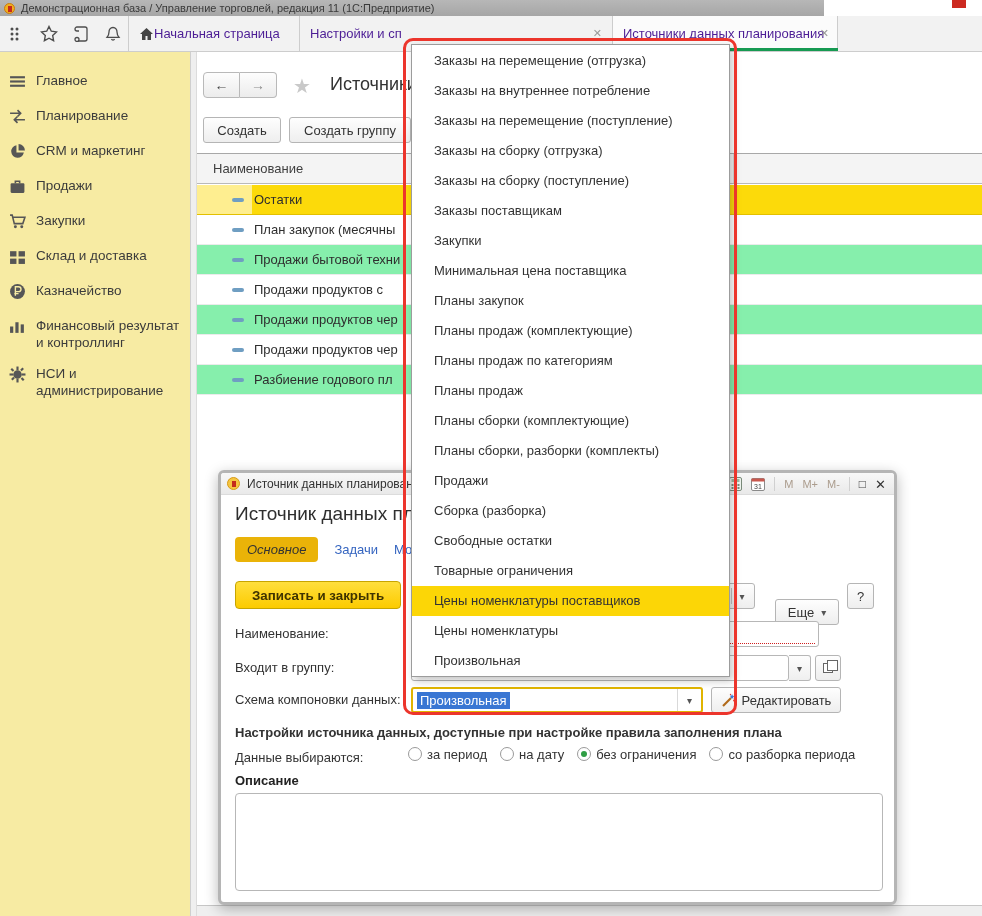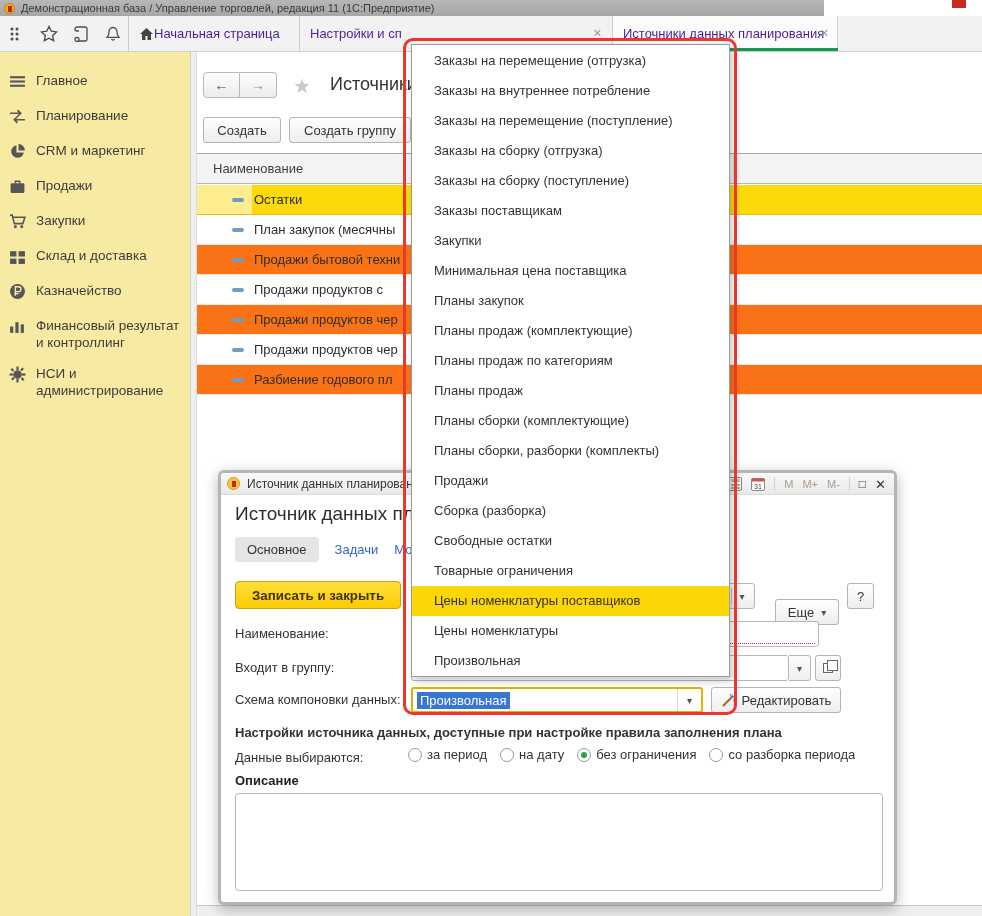--- a/index.html
+++ b/index.html
@@ -44,21 +44,21 @@
   .page-title { position:absolute; left:330px; top:74px; font-size:18px; color:#333; white-space:nowrap; }
   .btn { background:linear-gradient(#fefefe,#eeeeee); border:1px solid #b5b5b5; border-radius:3px; font-size:13px; color:#333; display:flex; align-items:center; justify-content:center; }
   .create-btn { position:absolute; left:203px; top:117px; width:78px; height:26px; }
   .create-group-btn { position:absolute; left:289px; top:117px; width:122px; height:26px; }
 
   .tbl-header { position:absolute; left:197px; top:153px; width:785px; height:31px; background:#f4f4f4; border-top:1px solid #a8a8a8; border-bottom:1px solid #b9b9b9; display:flex; align-items:center; }
   .tbl-header .h1cell { padding-left:16px; color:#3f3f3f; width:536px; }
   .tbl-header .h2cell { border-left:1px solid #d7d7d7; height:100%; flex:1; }
   .rows { position:absolute; left:197px; top:185px; width:785px; }
   .row { height:30px; display:flex; align-items:center; border-bottom:1px solid #ebebeb; background:#fff; }
-  .row.alt { background:#f97316; }
+  .row.alt { background:#86efac; }
   .row.sel { background:#fcda0a; border-bottom:1px solid #e3c000; }
   .row .iconcell { width:55px; height:100%; display:flex; align-items:center; justify-content:flex-end; padding-right:8px; flex:0 0 55px; }
   .row.sel .iconcell { background:rgba(255,255,255,0.55); }
   .dash-ico { width:12px; height:4px; border-radius:2px; background:#6f9ec2; }
   .row .rowtext { padding-left:2px; white-space:nowrap; color:#2e2e2e; }
   .statusbar { left:197px; top:905px; width:785px; height:11px; background:#efefef; border-top:1px solid #c6c6c6; }
 
   
   .modal { left:218px; top:470px; width:679px; height:435px; background:#fff; border:3px solid #b5b5b5; border-radius:6px; box-shadow:0 4px 14px rgba(0,0,0,.28); z-index:10; }
   .m-titlebar { position:absolute; left:0; top:0; width:673px; height:22px; background:linear-gradient(#f8f8f8,#e9e9e9); border-bottom:1px solid #dcdcdc; border-radius:3px 3px 0 0; display:flex; align-items:center; }
@@ -66,21 +66,21 @@
   .m-logo::after { content:""; position:absolute; left:4px; top:3px; width:4px; height:6px; background:#c42a1c; }
   .m-title { font-size:12px; color:#333; white-space:nowrap; }
   .m-icons { position:absolute; right:8px; top:0; height:22px; display:flex; align-items:center; gap:9px; }
   .m-memo { font-size:11px; color:#ab9c8d; }
   .m-sq { font-size:12px; color:#444; }
   .m-x { font-size:13px; color:#333; font-weight:bold; }
   .m-sep { width:1px; height:14px; background:#d0d0d0; }
 
   .m-h1 { position:absolute; left:14px; top:30px; font-size:19px; color:#2f2f2f; white-space:nowrap; }
   .m-tabs { position:absolute; left:14px; top:64px; display:flex; align-items:center; gap:16px; }
-  .m-tab-active { background:#e5e5e5; border-radius:4px; padding:5px 12px; color:#333; }
+  .m-tab-active { background:#eab308; border-radius:4px; padding:5px 12px; color:#333;font-style:italic; }
   .m-tab-link { color:#3565c0; }
   .m-toolbar-y { position:absolute; left:14px; top:108px; height:28px; background:linear-gradient(#ffdf3d,#fccb00); border:1px solid #c7a500; border-radius:4px; display:flex; align-items:center; padding:0 16px; font-weight:bold; color:#3f3400; }
   .m-split { position:absolute; left:488px; top:110px; width:46px; height:26px; }
   .m-split .dd-arr { margin-left:12px; border-left:1px solid #c2c2c2; padding-left:7px; color:#555; font-size:10px; height:16px; display:flex; align-items:center; }
   .m-more { position:absolute; left:554px; top:126px; width:64px; height:26px; gap:7px; }
   .m-more .arr { font-size:10px; color:#555; }
   .m-help { position:absolute; left:626px; top:110px; width:27px; height:26px; }
 
   .f-label { position:absolute; left:14px; font-size:13px; color:#333; }
   .f-input { position:absolute; left:190px; height:26px; background:#fff; border:1px solid #b7b7b7; border-radius:3px; }
@@ -88,21 +88,21 @@
   .combo-arrow-btn { position:absolute; top:182px; left:568px; width:22px; height:26px; border:1px solid #b7b7b7; border-left:none; border-radius:0 3px 3px 0; background:linear-gradient(#fdfdfd,#efefef); display:flex; align-items:center; justify-content:center; font-size:10px; color:#555; }
   .open-btn { position:absolute; top:182px; left:594px; width:26px; height:26px; }
   .open-ico { width:10px; height:10px; border:1px solid #666; position:relative; background:#fff; }
   .open-ico::after { content:""; position:absolute; left:3px; top:-4px; width:9px; height:9px; border:1px solid #666; background:#fff; }
   .schema-combo { position:absolute; left:190px; top:214px; width:292px; height:26px; border:2px solid #e0b400; border-radius:3px; background:#fff; display:flex; align-items:center; }
   .schema-val { margin-left:4px; background:#3976d3; color:#fff; padding:1px 3px; }
   .schema-arr { position:absolute; right:0; top:0; width:24px; height:22px; border-left:1px solid #d9d9d9; display:flex; align-items:center; justify-content:center; font-size:10px; color:#555; }
   .edit-btn { position:absolute; left:490px; top:214px; width:130px; height:26px; gap:6px; }
   .section-title { position:absolute; left:14px; top:252px; font-weight:bold; color:#333; }
   .radio-row { position:absolute; left:187px; top:274px; display:flex; align-items:center; gap:13px; }
-  .radio { display:flex; align-items:center; gap:5px; }
+  .radio { display:flex; align-items:flex-start; gap:5px; }
   .rcirc { width:14px; height:14px; border:1px solid #9a9a9a; border-radius:50%; background:#fff; position:relative; }
   .rcirc.on::after { content:""; position:absolute; left:3px; top:3px; width:6px; height:6px; border-radius:50%; background:#2f9e44; }
   .desc-label { position:absolute; left:14px; top:300px; font-weight:bold; color:#222; }
   .desc-area { position:absolute; left:14px; top:320px; width:648px; height:98px; border:1px solid #b7b7b7; border-radius:4px; background:#fff; }
 
   
   .dropdown { left:411px; top:44px; width:319px; height:633px; background:#fff; border:1px solid #9c9c9c; box-shadow:3px 4px 8px rgba(0,0,0,.22); z-index:20; display:flex; flex-direction:column; }
   .dd-item { flex:1 1 0; display:flex; align-items:center; padding-left:22px; font-size:13px; color:#333; white-space:nowrap; }
   .dd-item.hl { background:#fcd606; }
 

